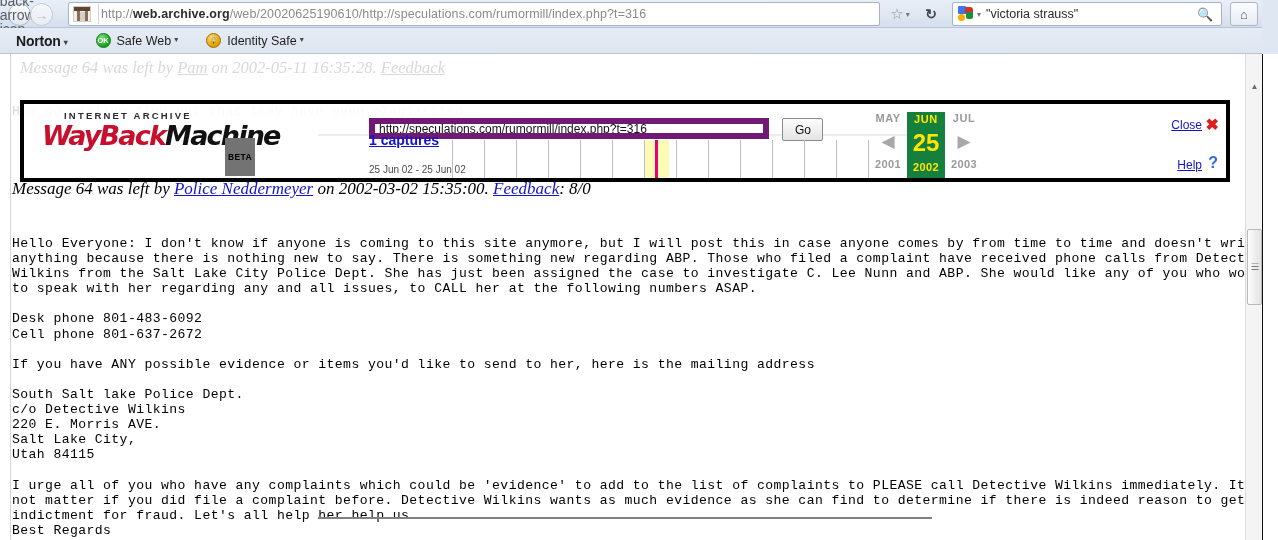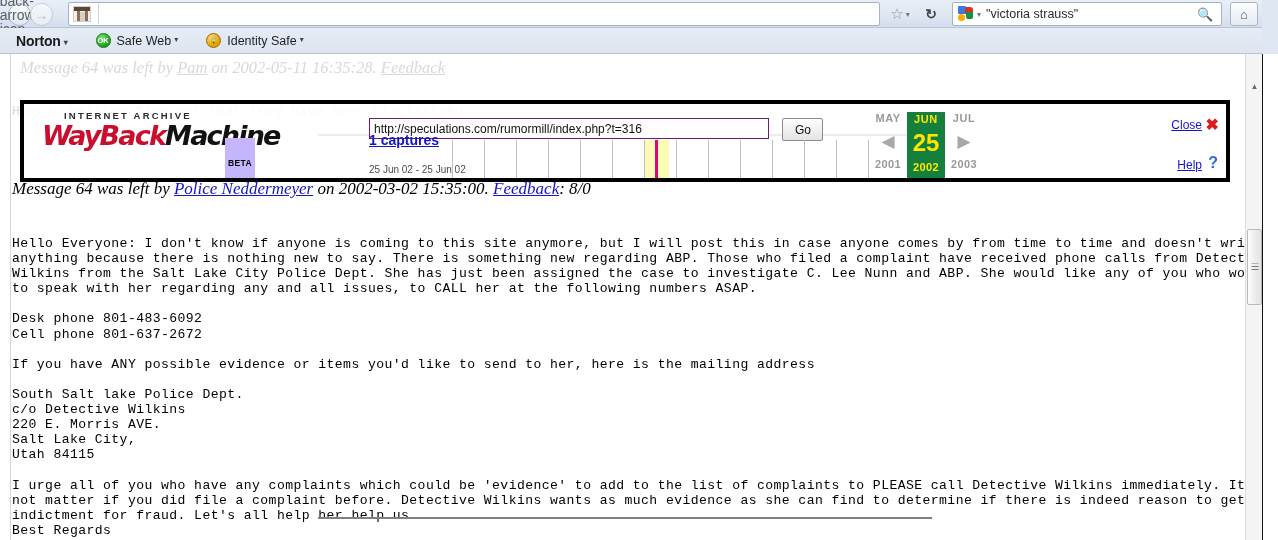--- a/index.html
+++ b/index.html
@@ -200,31 +200,31 @@
     position: relative; margin-top: 0px; height: 32px;
     font-family: "DejaVu Sans", sans-serif;
     font-weight: bold; font-style: italic;
     font-size: 27px; letter-spacing: -1.8px;
     line-height: 30px; white-space: nowrap;
   }
   #wb-wordmark .wayback { color:#c8102e; }
   #wb-wordmark .machine { color:#111; }
   #wb-beta {
     position: absolute; left: 183px; top: 17px;
-    background: #c4b5fd; color: #000;
+    background: #737373; color: #000;
     font-family: "Liberation Sans", sans-serif;
     font-style: normal; font-weight: bold;
     font-size: 8.5px; letter-spacing: .4px;
-    padding: 10px 3px;
+    padding: 4px 3px;
   }
 
   #wb-urlrow { position: absolute; left: 345px; top: 14px; }
   #wb-url-input {
     width: 400px; height: 21px;
-    border: 1px solid #701a75; background: #fff;
+    border: 6px solid #701a75; background: #fff;
     font-family: "Liberation Sans", sans-serif;
     font-size: 12px; color: #111;
     padding: 0 4px; vertical-align: top;
   }
   #wb-go {
     margin-left: 9px; width: 41px; height: 23px;
     font-size: 12px; color:#111;
     background: linear-gradient(to bottom,#fdfdfd,#e4e4e4);
     border: 1px solid #8b8b8b; border-radius: 2px;
     vertical-align: top;
@@ -327,20 +327,21 @@
   </div>
 
   <div id="url-bar">
     <span id="site-favicon">
       <i class="f-top"></i>
         <i class="f-col"></i>
         <i class="f-mid"></i>
         <i class="f-col2"></i>
     </span>
     <span id="url-sep"></span>
+    <span id="url-text"><span>http://</span><b>web.archive.org</b><span>/web/20020625190610/http://speculations.com/rumormill/index.php?t=316</span></span>
   </div>
 
   <div id="star-btn" class="chrome-btn">
     <span class="star">☆</span>
     <span class="caret">▾</span>
   </div>
 
   <div id="reload-btn" class="chrome-btn">
     <span class="rl">↻</span>
   </div>

